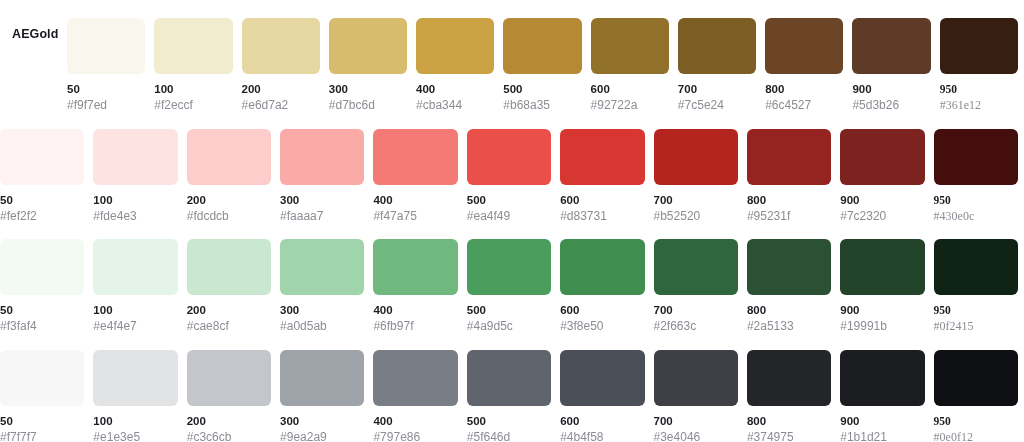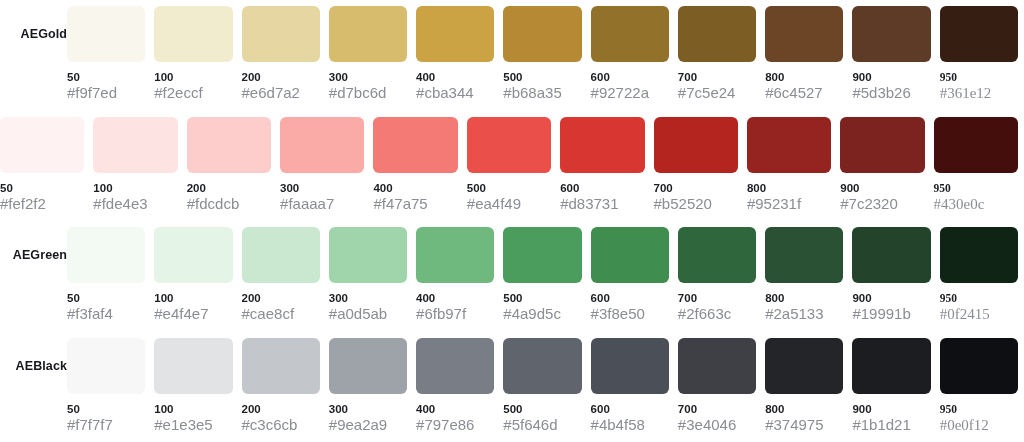--- a/index.html
+++ b/index.html
@@ -32,56 +32,56 @@
     width: 67px;
     flex: 0 0 67px;
     font-size: 12.5px;
     font-weight: bold;
     color: #16181d;
     padding-left: 12px;
     padding-top: 27px;
     box-sizing: border-box;
     letter-spacing: 0.1px;
     white-space: nowrap;
-    text-align: right;
   }
   .swatches {
     flex: 1 1 auto;
     display: flex;
     flex-direction: row;
     padding-top: 6px;
     padding-right: 6px;
     box-sizing: border-box;
   }
   .swatch-cell {
     flex: 1 1 0;
     margin-right: 9px;
     box-sizing: border-box;
     min-width: 0;
+    margin-top: 12px;
   }
   .swatch-cell:last-child {
     margin-right: 0;
     font-family: Liberation Serif, serif;
   }
   .chip {
     height: 56px;
     border-radius: 6px;
     width: 100%;
     box-sizing: border-box;
   }
   .shade-name {
     font-size: 11.5px;
     font-weight: bold;
     color: #1c1e22;
     margin-top: 8px;
     line-height: 14px;
     white-space: nowrap;
   }
   .shade-hex {
-    font-size: 15px;
+    font-size: 12px;
     font-weight: normal;
     color: #8a8d93;
     margin-top: 2px;
     line-height: 14px;
     white-space: nowrap;
   }
 </style>
 </head>
 <body>
 
@@ -199,21 +199,20 @@
           <div class="shade-hex">#7c2320</div>
         </div>
         <div class="swatch-cell">
           <div class="chip" style="background: rgb(67, 14, 12);"></div>
           <div class="shade-name">950</div>
           <div class="shade-hex">#430e0c</div>
         </div>
       </div>
     </div>
     <div class="palette-row">
-      <div class="row-label">AEGreen</div>
       <div class="swatches">
         <div class="swatch-cell">
           <div class="chip" style="background: rgb(243, 250, 244);"></div>
           <div class="shade-name">50</div>
           <div class="shade-hex">#f3faf4</div>
         </div>
         <div class="swatch-cell">
           <div class="chip" style="background: rgb(228, 244, 231);"></div>
           <div class="shade-name">100</div>
           <div class="shade-hex">#e4f4e7</div>
@@ -259,21 +258,20 @@
           <div class="shade-hex">#19991b</div>
         </div>
         <div class="swatch-cell">
           <div class="chip" style="background: rgb(15, 36, 21);"></div>
           <div class="shade-name">950</div>
           <div class="shade-hex">#0f2415</div>
         </div>
       </div>
     </div>
     <div class="palette-row">
-      <div class="row-label">AEBlack</div>
       <div class="swatches">
         <div class="swatch-cell">
           <div class="chip" style="background: rgb(247, 247, 247);"></div>
           <div class="shade-name">50</div>
           <div class="shade-hex">#f7f7f7</div>
         </div>
         <div class="swatch-cell">
           <div class="chip" style="background: rgb(225, 227, 229);"></div>
           <div class="shade-name">100</div>
           <div class="shade-hex">#e1e3e5</div>

